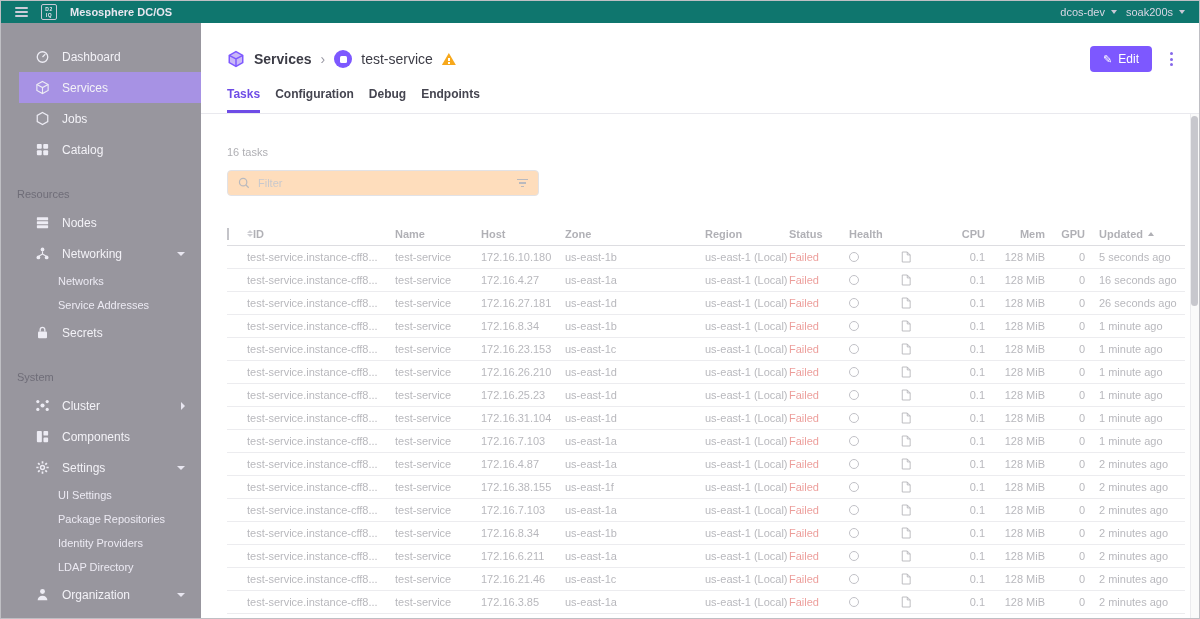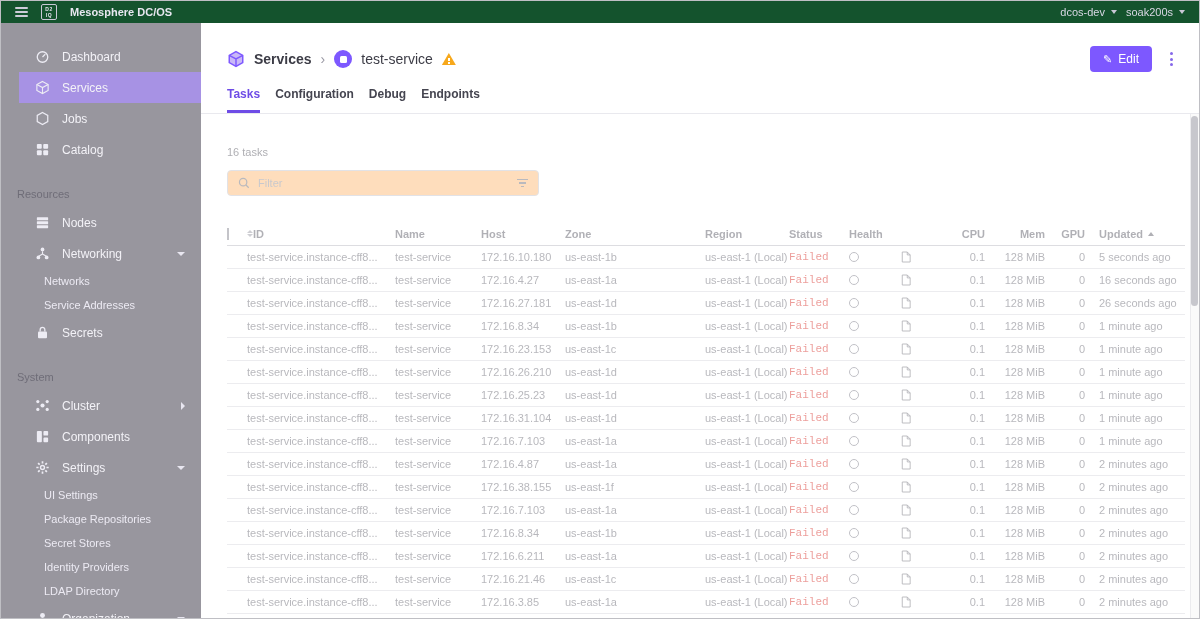--- a/index.html
+++ b/index.html
@@ -1,21 +1,21 @@
 <!DOCTYPE html>
 <html><head>
 <meta charset="utf-8">
 <style>
   * { box-sizing: border-box; margin: 0; padding: 0; }
   html,body { width:1200px; height:619px; overflow:hidden; }
   body { font-family: "Liberation Sans", sans-serif; background:#fff; }
   .app { width:1200px; height:619px; border:1px solid #bfbfc4; display:flex; flex-direction:column; position:relative; background:#fff; }
 
   
-  .topbar { height:22px; flex-shrink:0; background:#14532d; display:flex; justify-content:space-between; align-items:center; padding:0 14px; color:#dedce8; }
+  .topbar { height:22px; flex-shrink:0; background:#0f766e; display:flex; justify-content:space-between; align-items:center; padding:0 14px; color:#dedce8; }
   .topbar-left { display:flex; align-items:center; gap:13px; }
   .hamburger { display:flex; flex-direction:column; gap:2px; cursor:pointer; }
   .hamburger i { display:block; width:13px; height:2px; background:#cdccd9; border-radius:1px; }
   .logo { width:16px; height:16px; border:1px solid #c9c8d6; border-radius:2px; display:flex; flex-direction:column; align-items:center; justify-content:center; font-size:5px; font-weight:bold; line-height:6px; letter-spacing:.5px; color:#e4e3ee; }
   .brand { font-size:11px; font-weight:bold; color:#e8e7f0; }
   .topbar-right { display:flex; align-items:center; gap:9px; font-size:11px; color:#d9d7e4; }
   .tb-menu { display:flex; align-items:center; gap:6px; cursor:pointer; }
   .caret-sm { width:0; height:0; border-left:3.5px solid transparent; border-right:3.5px solid transparent; border-top:4px solid #c9c8d6; }
 
   
@@ -24,21 +24,21 @@
   
   .sidebar { width:200px; flex-shrink:0; background:#98969e; padding-top:18px; overflow:hidden; }
   .nav-item { height:31px; display:flex; align-items:center; gap:12px; padding:0 16px; font-size:12px; color:#f3f2f7; cursor:pointer;margin-left:18px; }
   .nav-item.active { background:#a792e4; }
   .nav-icon { width:15px; height:15px; color:#edecf4; display:flex; align-items:center; justify-content:center; flex-shrink:0; }
   .nav-icon svg { width:15px; height:15px; }
   .nav-label { flex:1; white-space:nowrap; }
   .chev-down { width:0; height:0; border-left:4px solid transparent; border-right:4px solid transparent; border-top:4.5px solid #e8e6f0; }
   .chev-right { width:0; height:0; border-top:4px solid transparent; border-bottom:4px solid transparent; border-left:4.5px solid #e8e6f0; }
   .nav-section { margin-top:16px; height:26px; display:flex; align-items:center; padding:0 16px; font-size:11px; color:#6f6d78; }
-  .nav-subitem { height:24px; display:flex; align-items:center; padding:0 16px 0 43px; font-size:11px; color:#eceaf3; cursor:pointer; white-space:nowrap; }
+  .nav-subitem { height:24px; display:flex; align-items:center; padding:0 16px 0 43px; font-size:11px; color:#eceaf3; cursor:pointer; white-space:nowrap;margin-left:14px; }
 
   
   .main { flex:1; min-width:0; display:flex; flex-direction:column; background:#fff; }
   .main-header { padding:22px 24px 0 26px; flex-shrink:0; }
   .crumb-row { display:flex; justify-content:space-between; align-items:center; height:28px; }
   .breadcrumb { display:flex; align-items:center; gap:9px; }
   .crumb-cube { width:18px; height:18px; color:#7d58ff; }
   .crumb-cube svg { width:18px; height:18px; }
   .crumb-root { font-size:14px; font-weight:700; color:#3c3c46; cursor:pointer; }
   .crumb-sep { font-size:14px; color:#9a99a4; }
@@ -85,21 +85,21 @@
   .c-log { width:38px; flex-shrink:0; display:flex; align-items:center; }
   .c-cpu { width:46px; flex-shrink:0; text-align:right; }
   .c-mem { width:60px; flex-shrink:0; text-align:right; }
   .c-gpu { width:40px; flex-shrink:0; text-align:right; }
   .c-updated { flex:1; padding-left:14px; display:flex; align-items:center; gap:5px; }
   .checkbox { width:12px; height:12px; border:1px solid #85858f; border-radius:2px; background:#fff; cursor:pointer; }
   .sort-stack { display:flex; flex-direction:column; gap:1px; }
   .tri-up { width:0; height:0; border-left:3px solid transparent; border-right:3px solid transparent; border-bottom:3.5px solid #9a9aa4; }
   .tri-dn { width:0; height:0; border-left:3px solid transparent; border-right:3px solid transparent; border-top:3.5px solid #9a9aa4; }
   .asc-arrow { width:0; height:0; border-left:3.5px solid transparent; border-right:3.5px solid transparent; border-bottom:4.5px solid #5b5b66; }
-  .status-failed { color:#d9342e;font-family:Liberation Mono, monospace; }
+  .status-failed { color:#d9342e; }
   .health-circle { width:10px; height:10px; border:1.5px solid #7d7d88; border-radius:50%; }
   .log-icon { width:10px; height:12px; color:#6a6a74; }
 
   .scroll-track { position:absolute; top:0; right:0; bottom:0; width:9px; background:#fafafa; border-left:1px solid #ebebee; }
   .scroll-thumb { position:absolute; top:2px; right:1px; width:7px; height:190px; background:#c7c7cd; border-radius:4px; cursor:pointer; }
 </style>
 </head>
 <body>
 
 <div class="app">
@@ -253,23 +253,20 @@
             </svg>
         </span>
         <span class="nav-label">Settings</span>
         <i class="chev-down"></i>
       </div>
       <div class="nav-subitem">
           <span>UI Settings</span>
         </div>
       <div class="nav-subitem">
           <span>Package Repositories</span>
-        </div>
-      <div class="nav-subitem">
-          <span>Secret Stores</span>
         </div>
       <div class="nav-subitem">
           <span>Identity Providers</span>
         </div>
       <div class="nav-subitem">
           <span>LDAP Directory</span>
         </div>
 
       <div class="nav-item">
         <span class="nav-icon">

